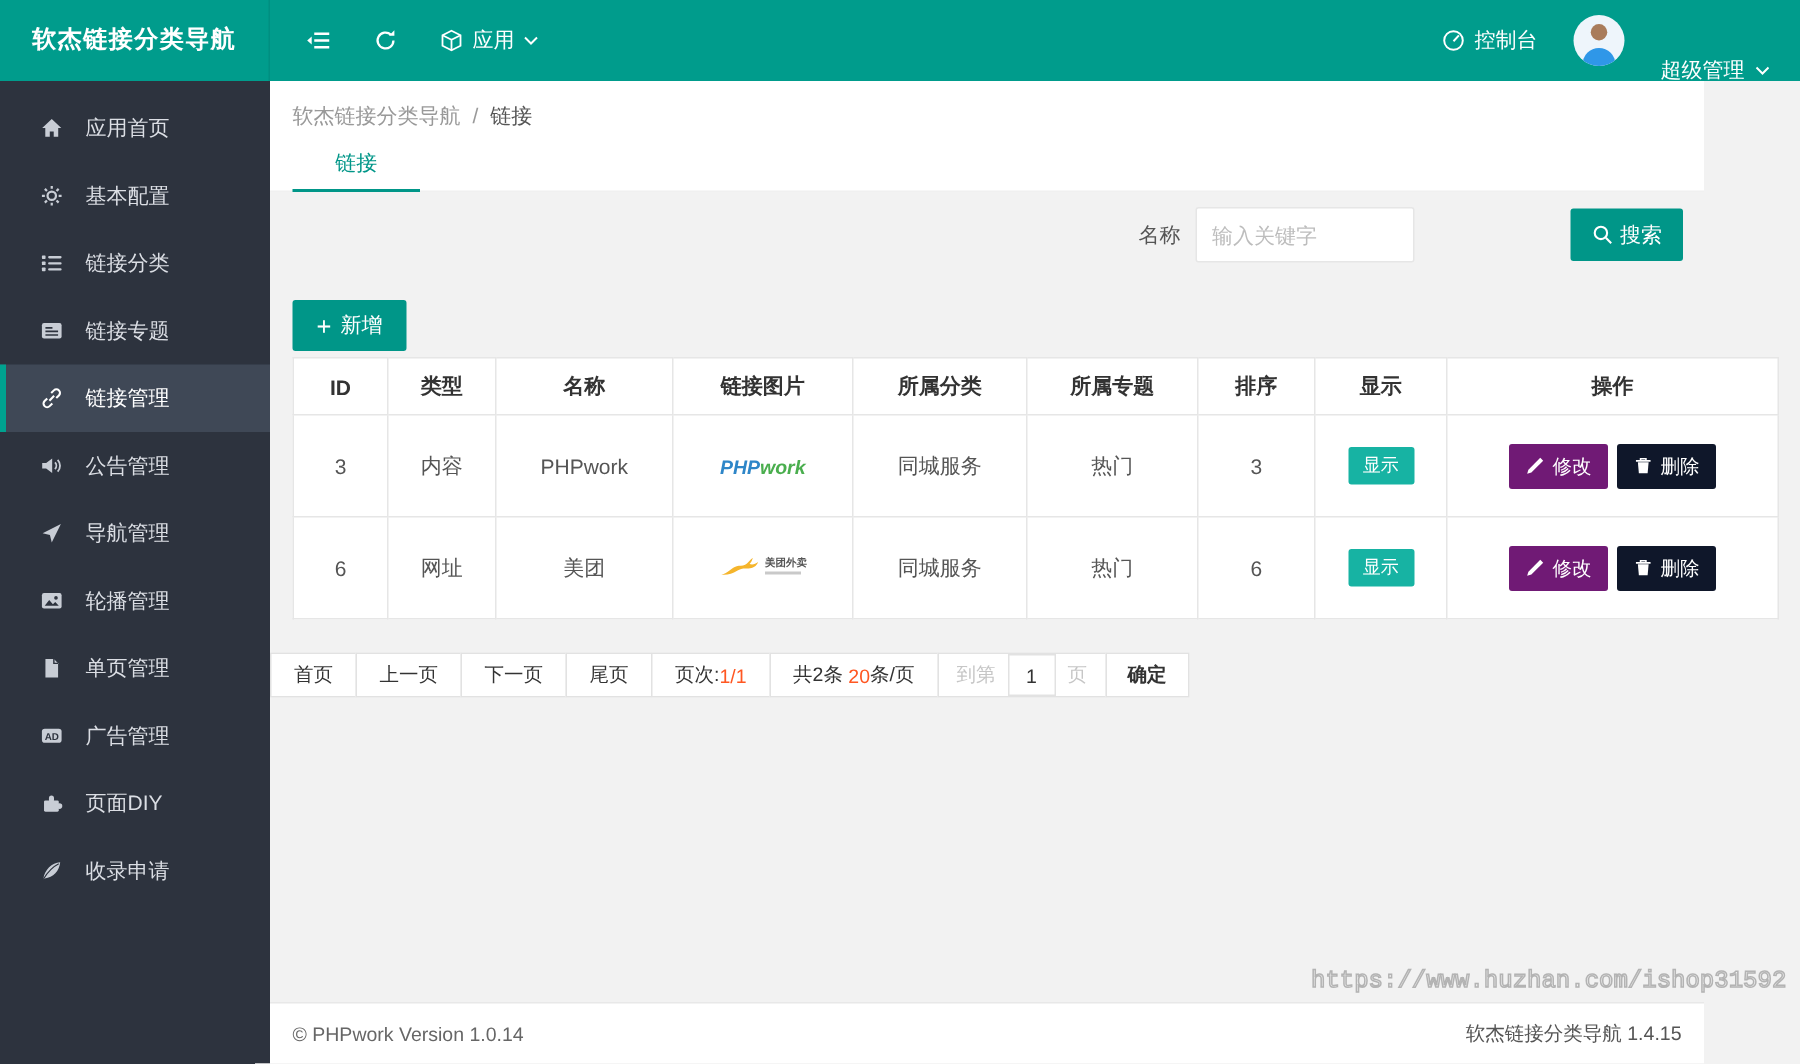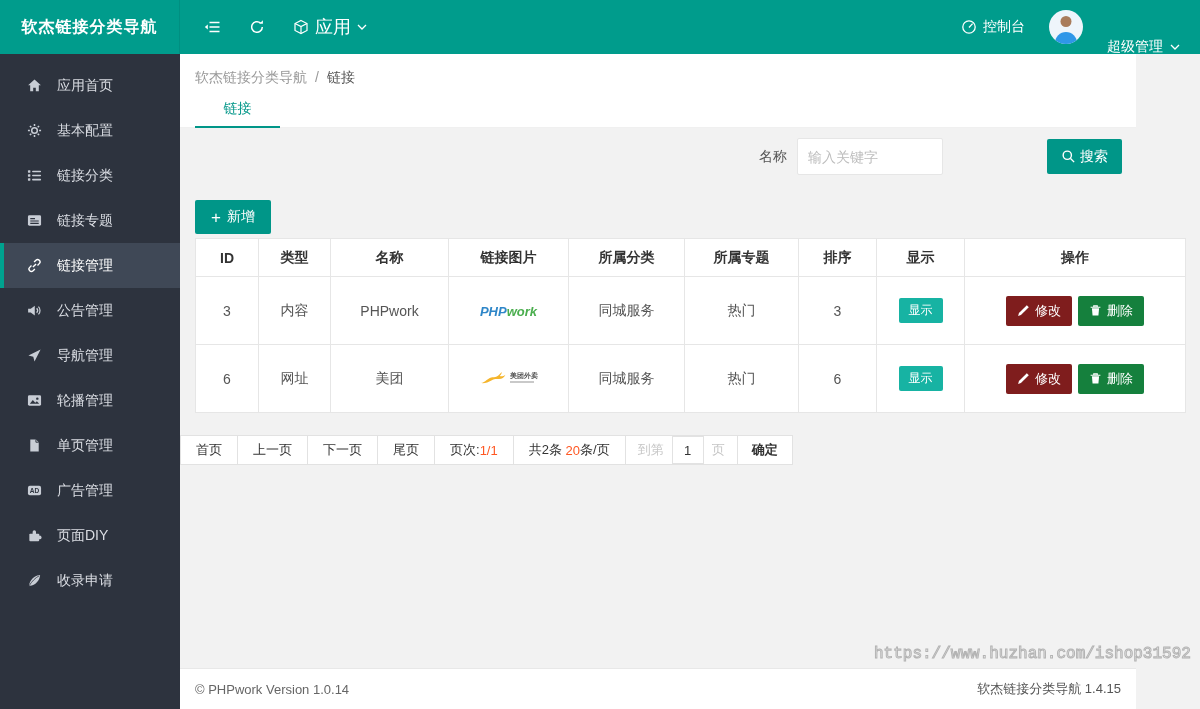--- a/index.html
+++ b/index.html
@@ -4,21 +4,21 @@
 <style>
   * { margin:0; padding:0; box-sizing:border-box; }
   html,body { width:1200px; height:709px; }
   body { font-family:"Liberation Sans", sans-serif; position:relative; overflow:hidden; background:#f2f2f2; font-size:14px; }
 
   
   .header { position:absolute; top:0; left:0; width:1200px; height:54px; background:#009c8c; display:flex; align-items:center; color:#fff; z-index:10; }
   .brand { width:180px; text-align:center; font-size:16px; font-weight:bold; letter-spacing:1px; border-right:1px solid rgba(0,0,0,0.08); line-height:54px; height:54px; }
   .hd-left { display:flex; align-items:center; gap:28px; margin-left:24px; }
   .hd-ico { display:inline-flex; align-items:center; cursor:pointer; }
-  .hd-app { display:inline-flex; align-items:center; gap:6px; cursor:pointer; font-size:18px; }
+  .hd-app { display:inline-flex; align-items:center; gap:6px; cursor:pointer; font-size:14px; }
   .hd-spacer { flex:1; }
   .hd-right { display:flex; align-items:center; gap:24px; padding-right:20px; }
   .hd-console { display:inline-flex; align-items:center; gap:6px; cursor:pointer; font-size:14px; }
   .avatar { width:34px; height:34px; border-radius:50%; background:#eef5fb; position:relative; overflow:hidden; display:inline-block; cursor:pointer; }
   .avatar .av-head { position:absolute; top:6px; left:50%; transform:translateX(-50%); width:11px; height:11px; border-radius:50%; background:#a97c5b; }
   .avatar .av-body { position:absolute; bottom:-3px; left:50%; transform:translateX(-50%); width:22px; height:15px; border-radius:11px 11px 0 0; background:#2f97e8; }
   .hd-user { display:inline-flex; align-items:center; gap:7px; cursor:pointer; font-size:14px;margin-top:40px; }
 
   
   .sidebar { position:absolute; top:54px; left:0; width:180px; height:655px; background:#2d333e; padding-top:9px; }
@@ -45,22 +45,22 @@
   .add-btn { position:absolute; left:15px; top:146px; height:34px; padding:0 16px; background:#009688; border:none; border-radius:2px; color:#fff; font-size:14px; display:inline-flex; align-items:center; gap:6px; cursor:pointer; font-family:"Liberation Sans",sans-serif; }
   .add-btn .plus { font-size:17px; line-height:1; font-weight:normal; }
 
   
   .table-wrap { position:absolute; left:15px; top:184px; width:990px; }
   table { width:100%; border-collapse:collapse; background:#fff; table-layout:fixed; }
   th { height:38px; border:1px solid #e6e6e6; color:#333; font-size:14px; font-weight:bold; text-align:center; background:#fff; }
   td { height:68px; border:1px solid #e6e6e6; color:#555; font-size:14px; text-align:center; vertical-align:middle; background:#fff; }
   .badge { display:inline-block; padding:4px 10px; background:#17b3a3; color:#fff; font-size:12px; border-radius:2px; cursor:pointer; }
   .btn-act { display:inline-flex; align-items:center; gap:5px; height:30px; padding:0 11px; border:none; border-radius:2px; color:#fff; font-size:13px; margin:0 3px; cursor:pointer; font-family:"Liberation Sans",sans-serif; }
-  .btn-edit { background:#7f1d1d; }
-  .btn-del { background:#15803d; }
+  .btn-edit { background:#701a75; }
+  .btn-del { background:#0f172a; }
   .logo-php { font-size:13px; font-weight:bold; font-style:italic; letter-spacing:0; }
   .logo-php .p1 { color:#2e86c8; }
   .logo-php .p2 { color:#4aae4e; }
   .logo-mt { display:inline-flex; align-items:center; gap:3px; }
   .mt-text { display:flex; flex-direction:column; align-items:flex-start; line-height:1; }
   .mt-name { font-size:7px; color:#555; font-weight:bold; }
   .mt-sub { display:block; width:24px; height:2px; background:#c9c9c9; margin-top:2px; }
 
   
   .pager { position:absolute; top:381px; left:0; width:100%; display:flex; font-size:13px; }

